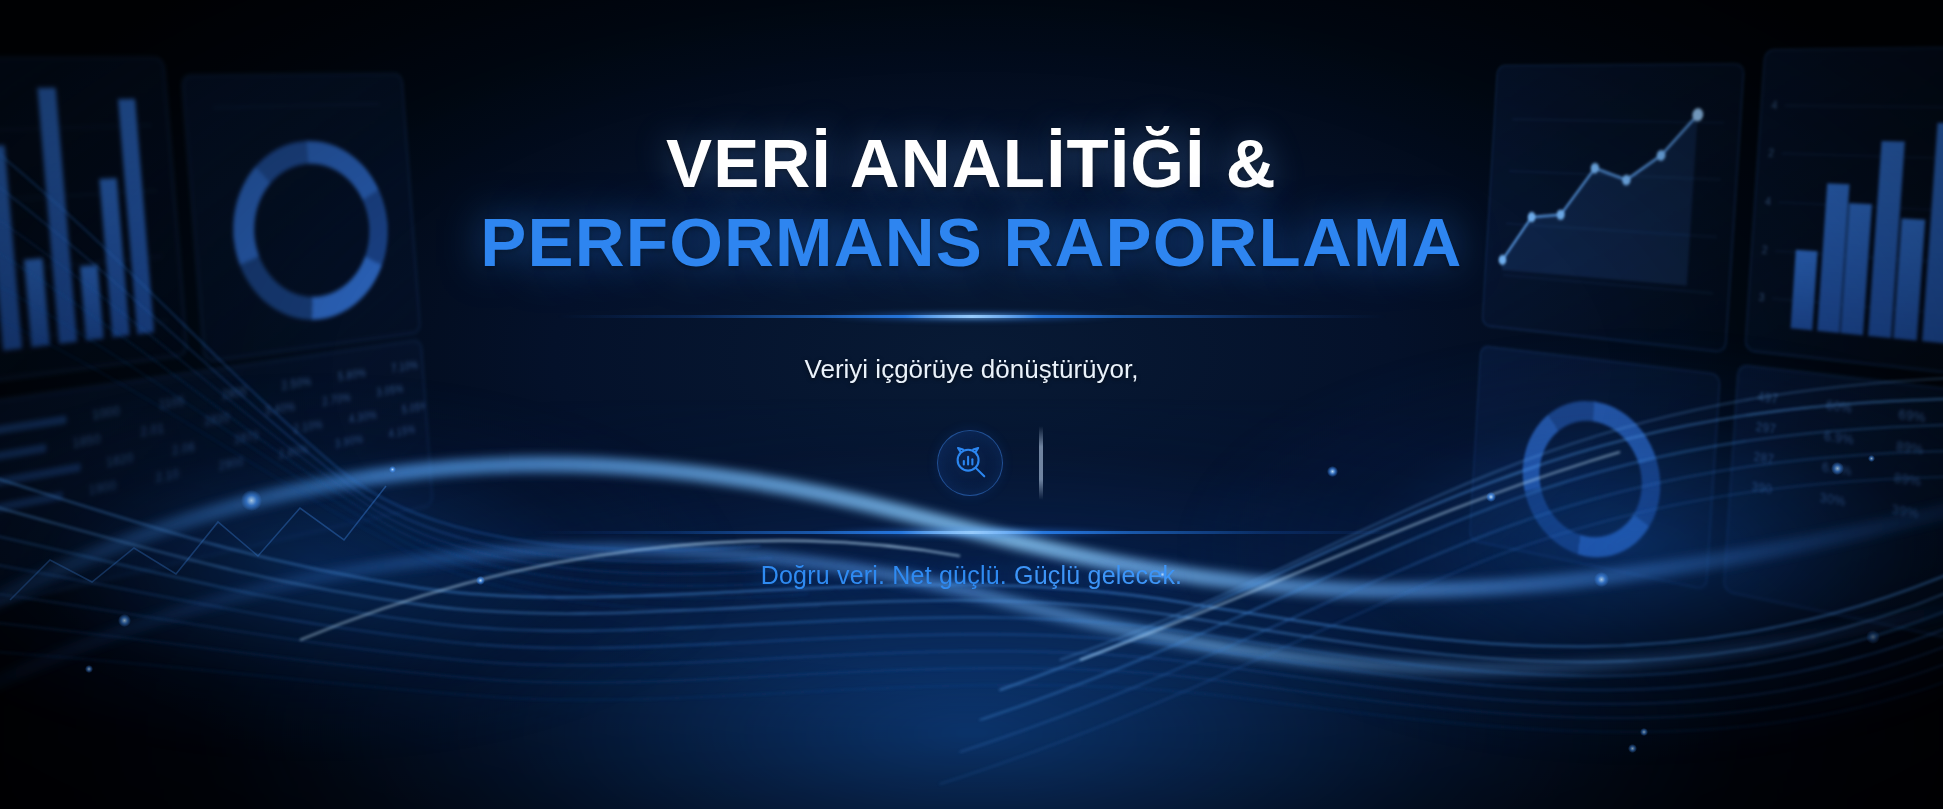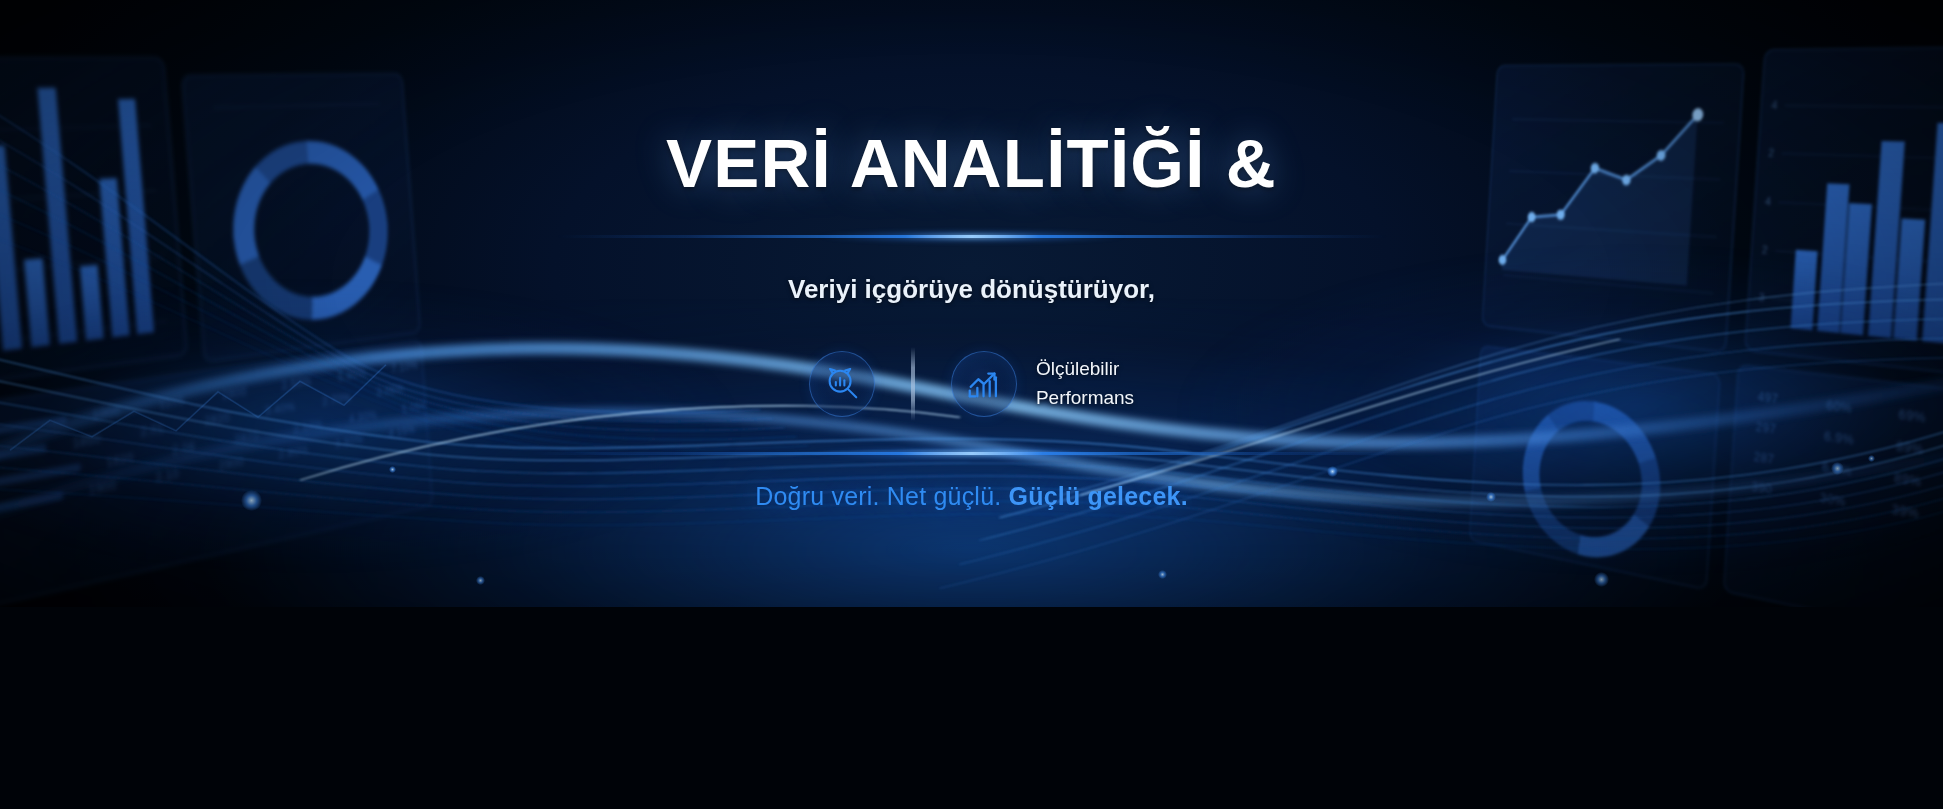--- a/index.html
+++ b/index.html
@@ -5,21 +5,21 @@
 <style>
   * { margin:0; padding:0; box-sizing:border-box; }
   html,body { width:1943px; height:809px; overflow:hidden; background:#000308; }
   body {
     font-family:"Liberation Sans", sans-serif;
     position:relative;
   }
 
   .stage {
     position:absolute; inset:0;
-    width:1943px; height:607px;
+    width:1943px; height:809px;
     overflow:hidden;
     background:
       radial-gradient(ellipse 1100px 520px at 50% 44%, #081a35 0%, #04112a 38%, #010813 70%, #000206 100%),
       #000206;
   }
 
   
   .glow-bottom {
     position:absolute; left:-5%; right:-5%; bottom:-28%;
     height:78%;
@@ -124,21 +124,21 @@
   .divider::after {
     content:""; position:absolute; left:0; right:0; top:-7px; height:17px;
     background:radial-gradient(ellipse 26% 54% at 50% 50%, rgba(150,210,255,.80) 0%, rgba(45,125,235,.35) 34%, rgba(20,70,160,0) 72%);
     filter:blur(2px);
   }
   .divider-2 { margin-top:0; width:880px; }
 
   .subtitle {
     margin-top:32px;
     font-size:26px; line-height:1.52; color:#eaf2fb; text-align:center;
-    font-weight:700; text-shadow:0 1px 4px rgba(0,0,0,.6);
+    font-weight:400; text-shadow:0 1px 4px rgba(0,0,0,.6);
   }
 
   .features {
     margin-top:37px;
     display:flex; align-items:center; justify-content:center;
   }
   .feature { display:flex; align-items:center; gap:19px; padding:0 36px; }
   .feat-icon {
     width:66px; height:66px; flex:none; border-radius:50%;
     border:1px solid rgba(62,140,245,.48);
@@ -152,21 +152,21 @@
     text-shadow:0 1px 4px rgba(0,0,0,.65);
   }
   .feat-sep { width:2px; height:74px; background:linear-gradient(180deg, rgba(120,160,210,0), rgba(178,200,228,.62) 28%, rgba(178,200,228,.62) 72%, rgba(120,160,210,0)); }
 
   .tagline-wrap { margin-top:31px; display:flex; flex-direction:column; align-items:center; }
   .tagline {
     margin-top:27px;
     font-size:25px; color:#2f8bf2; letter-spacing:.2px;
     text-shadow:0 0 22px rgba(40,125,240,.45);
   }
-  .tagline .strong { font-weight:bold; color:#3d95f7; }
+  .tagline .strong { font-weight:normal; color:#3d95f7; }
 </style>
 </head>
 <body>
 
 <div class="stage">
 
   <div class="deco bg-left">
     <div class="panel p1">
       <div class="gridline" style="top:22%"></div>
       <div class="gridline" style="top:44%"></div>
@@ -375,20 +375,21 @@
   <div class="particle" style="left:1866px; top:630px; width:14px; height:14px; opacity:.5;"></div>
   <div class="particle" style="left:85px;  top:665px; width:8px;  height:8px;"></div>
   <div class="particle" style="left:1486px; top:492px; width:10px; height:10px;"></div>
 
   <div class="vignette"></div>
 
   <div class="content">
 
     <h1 class="title">
       <div class="title-l1">VERİ ANALİTİĞİ &amp;</div>
+      <div class="title-l2">PERFORMANS RAPORLAMA</div>
     </h1>
 
     <div class="divider"></div>
 
     <div class="subtitle">
       <div>Veriyi içgörüye dönüştürüyor,</div>
     </div>
 
     <div class="features">
 
@@ -404,38 +405,20 @@
             <path d="M22.5,21.5 L22.5,16"></path>
           </svg>
         </div>
       </div>
 
       <div class="feat-sep"></div>
 
 
       <div class="feat-sep"></div>
 
-      <div class="feature">
-        <div class="feat-icon">
-          <svg viewBox="0 0 40 40" fill="none" stroke="#2b86f0" stroke-width="2.4" stroke-linecap="round" stroke-linejoin="round">
-            <path d="M5,33 L5,27"></path>
-            <path d="M5,33 L11,33"></path>
-            <path d="M6,23 L14,15 L20,20 L31,9"></path>
-            <path d="M24.5,9 L31,9 L31,15.5"></path>
-            <path d="M13,33 L13,24"></path>
-            <path d="M19.5,33 L19.5,21"></path>
-            <path d="M26,33 L26,17"></path>
-            <path d="M32.5,33 L32.5,13"></path>
-          </svg>
-        </div>
-        <div class="feat-label">
-          <div>Ölçülebilir</div>
-          <div>Performans</div>
-        </div>
-      </div>
 
     </div>
 
     <div class="tagline-wrap">
       <div class="divider divider-2"></div>
       <div class="tagline"><span>Doğru veri. Net güçlü. </span><span class="strong">Güçlü gelecek.</span></div>
     </div>
 
   </div>
 </div>

